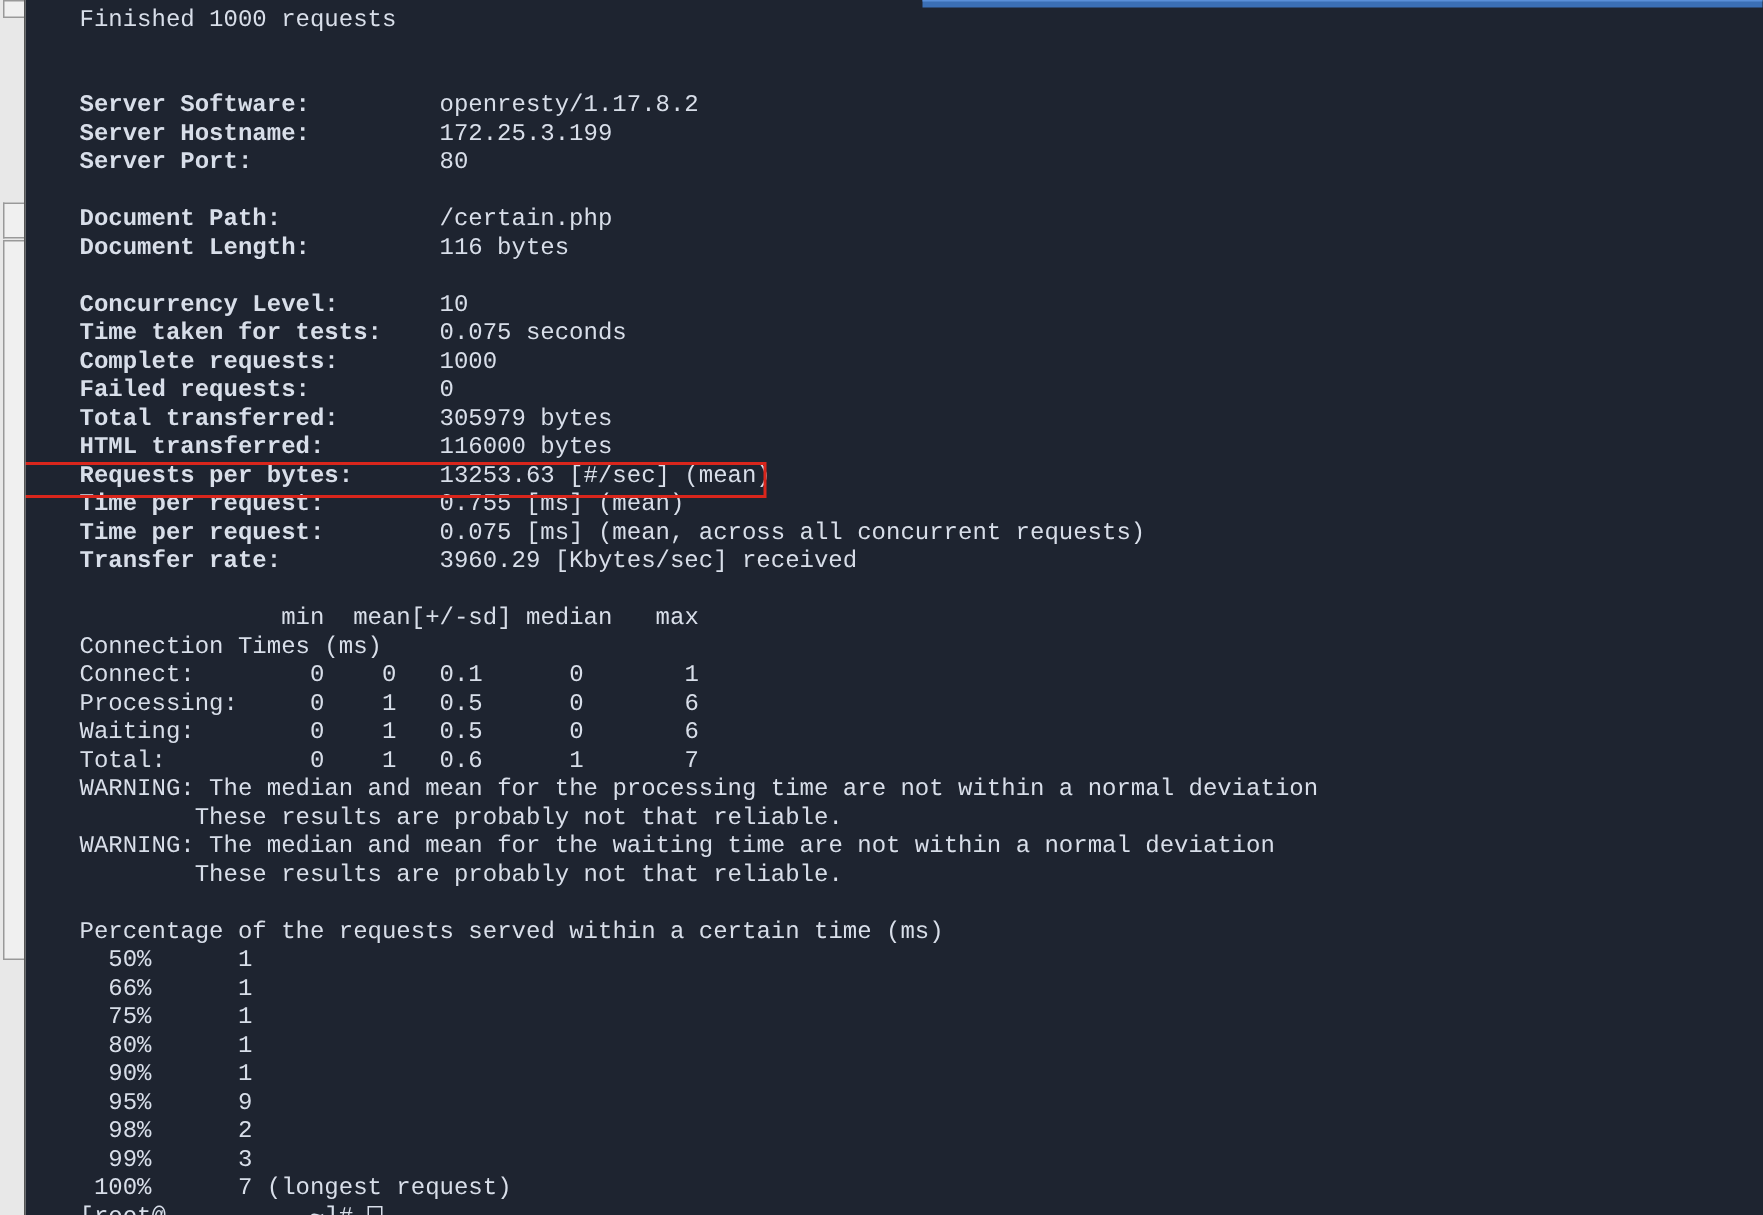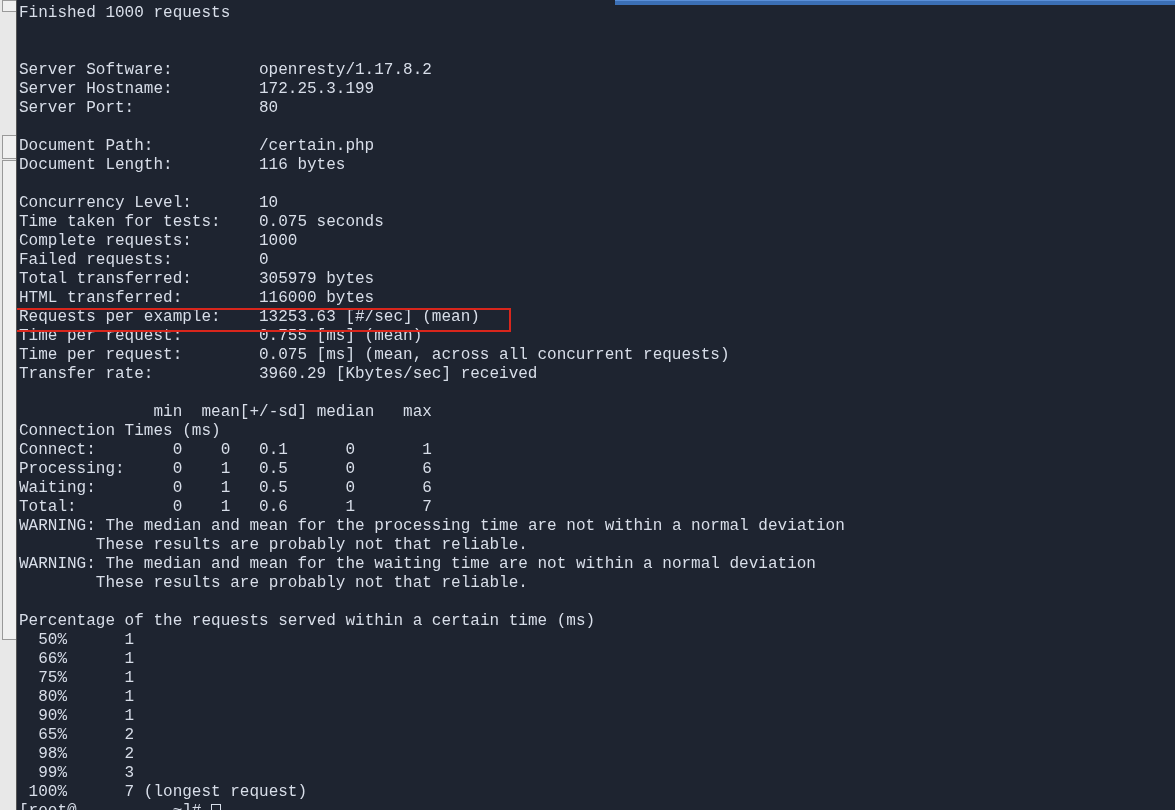--- a/index.html
+++ b/index.html
@@ -44,22 +44,22 @@
     background: #3b6fb5;
     border-top: 1px solid #5a8fd8;
   }
   .terminal {
     position: absolute;
     left: 17px;
     top: 4px;
     width: 1158px;
     padding-left: 2px;
   }
-  .line { white-space: pre; }
-  .label { display: inline-block; width: 240px; }
+  .line { white-space: pre; margin-left: 34px; }
+  .label { display: inline-block; width: 240px; font-weight: bold; }
   .highlight-box {
     position: absolute;
     border: 2px solid #d9261c;
     pointer-events: none;
   }
   .cursor {
     display: inline-block;
     width: 10px;
     height: 16px;
     border: 1px solid #d8dee9;
@@ -87,21 +87,21 @@
 <div class="line">&nbsp;</div>
 <div class="line"><span class="label">Document Path:</span><span>/certain.php</span></div>
 <div class="line"><span class="label">Document Length:</span><span>116 bytes</span></div>
 <div class="line">&nbsp;</div>
 <div class="line"><span class="label">Concurrency Level:</span><span>10</span></div>
 <div class="line"><span class="label">Time taken for tests:</span><span>0.075 seconds</span></div>
 <div class="line"><span class="label">Complete requests:</span><span>1000</span></div>
 <div class="line"><span class="label">Failed requests:</span><span>0</span></div>
 <div class="line"><span class="label">Total transferred:</span><span>305979 bytes</span></div>
 <div class="line"><span class="label">HTML transferred:</span><span>116000 bytes</span></div>
-<div class="line"><span class="label">Requests per example:</span><span>13253.63 [#/sec] (mean)</span></div>
+<div class="line"><span class="label">Requests per bytes:</span><span>13253.63 [#/sec] (mean)</span></div>
 <div class="line"><span class="label">Time per request:</span><span>0.755 [ms] (mean)</span></div>
 <div class="line"><span class="label">Time per request:</span><span>0.075 [ms] (mean, across all concurrent requests)</span></div>
 <div class="line"><span class="label">Transfer rate:</span><span>3960.29 [Kbytes/sec] received</span></div>
 <div class="line">&nbsp;</div>
 <div class="line">              min  mean[+/-sd] median   max</div>
 <div class="line">Connection Times (ms)</div>
 <div class="line">Connect:        0    0   0.1      0       1</div>
 <div class="line">Processing:     0    1   0.5      0       6</div>
 <div class="line">Waiting:        0    1   0.5      0       6</div>
 <div class="line">Total:          0    1   0.6      1       7</div>
@@ -109,20 +109,20 @@
 <div class="line">        These results are probably not that reliable.</div>
 <div class="line">WARNING: The median and mean for the waiting time are not within a normal deviation</div>
 <div class="line">        These results are probably not that reliable.</div>
 <div class="line">&nbsp;</div>
 <div class="line">Percentage of the requests served within a certain time (ms)</div>
 <div class="line">  50%      1</div>
 <div class="line">  66%      1</div>
 <div class="line">  75%      1</div>
 <div class="line">  80%      1</div>
 <div class="line">  90%      1</div>
-<div class="line">  65%      2</div>
+<div class="line">  95%      9</div>
 <div class="line">  98%      2</div>
 <div class="line">  99%      3</div>
 <div class="line"> 100%      7 (longest request)</div>
 <div class="line"><span>[root@          ~]# </span><span class="cursor"></span></div>
 </div>
 
 <div class="highlight-box" style="left:14px;top:308px;width:497px;height:24px;"></div>
 
 </body></html>

